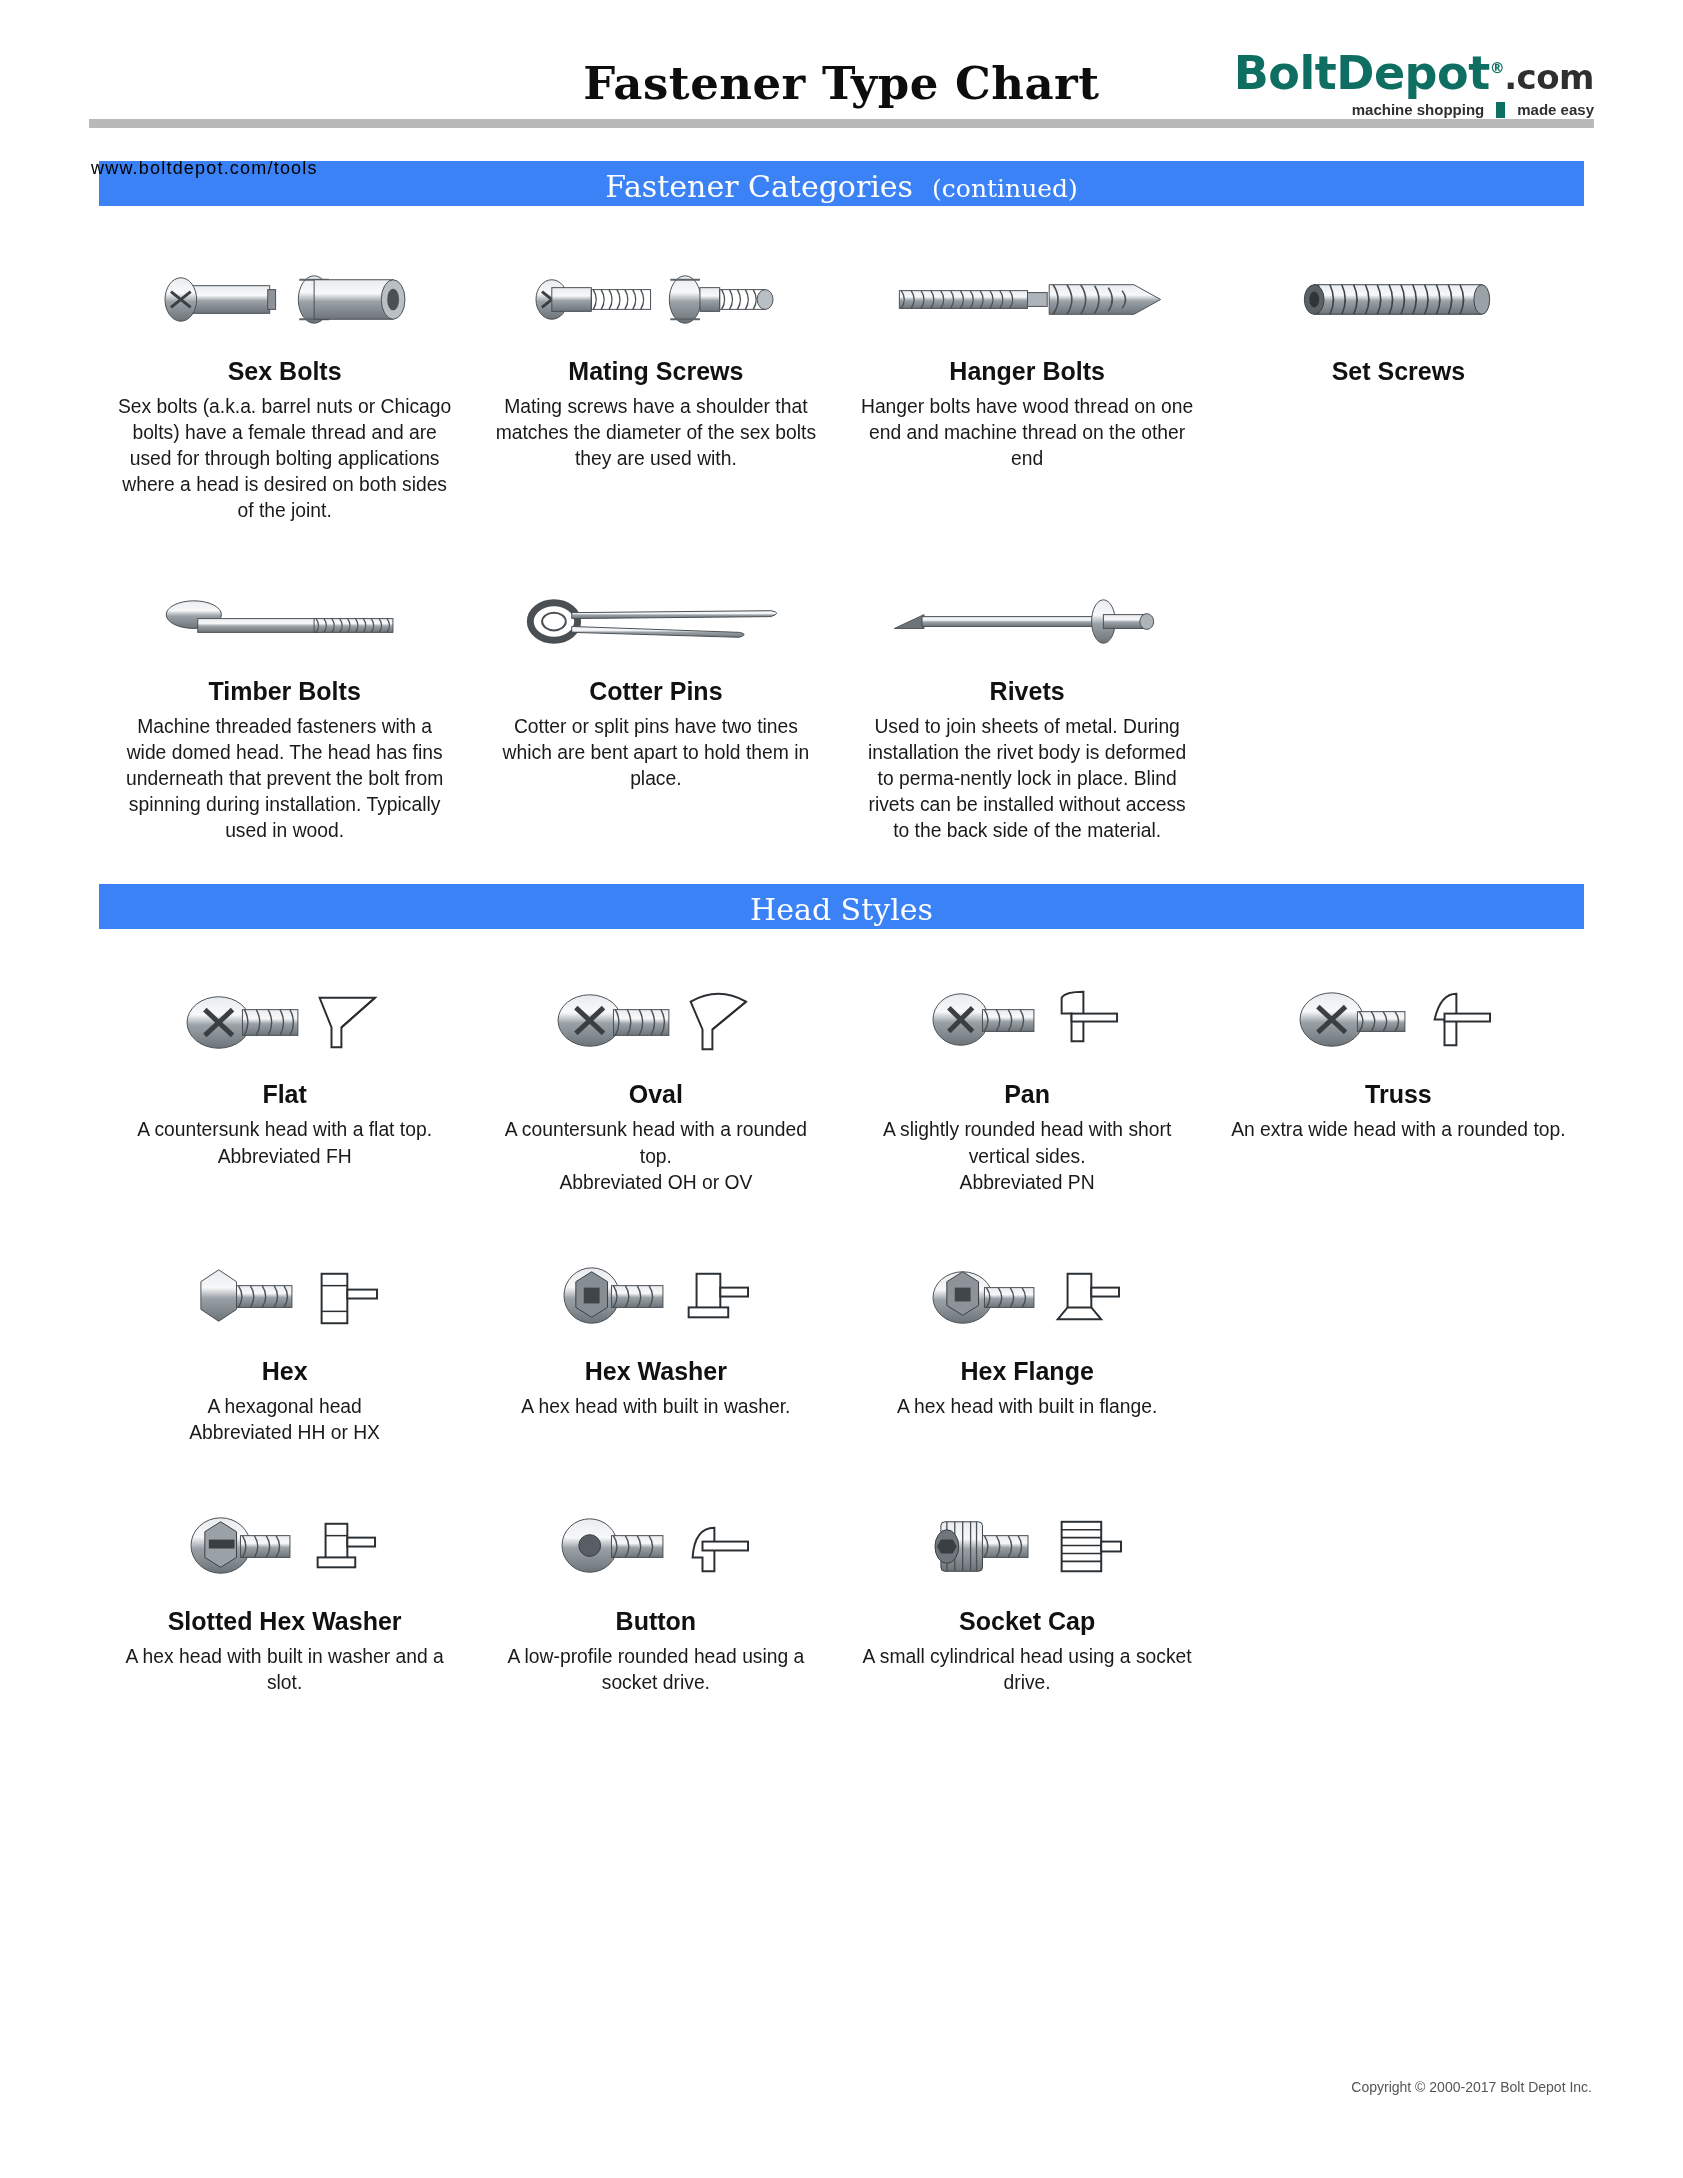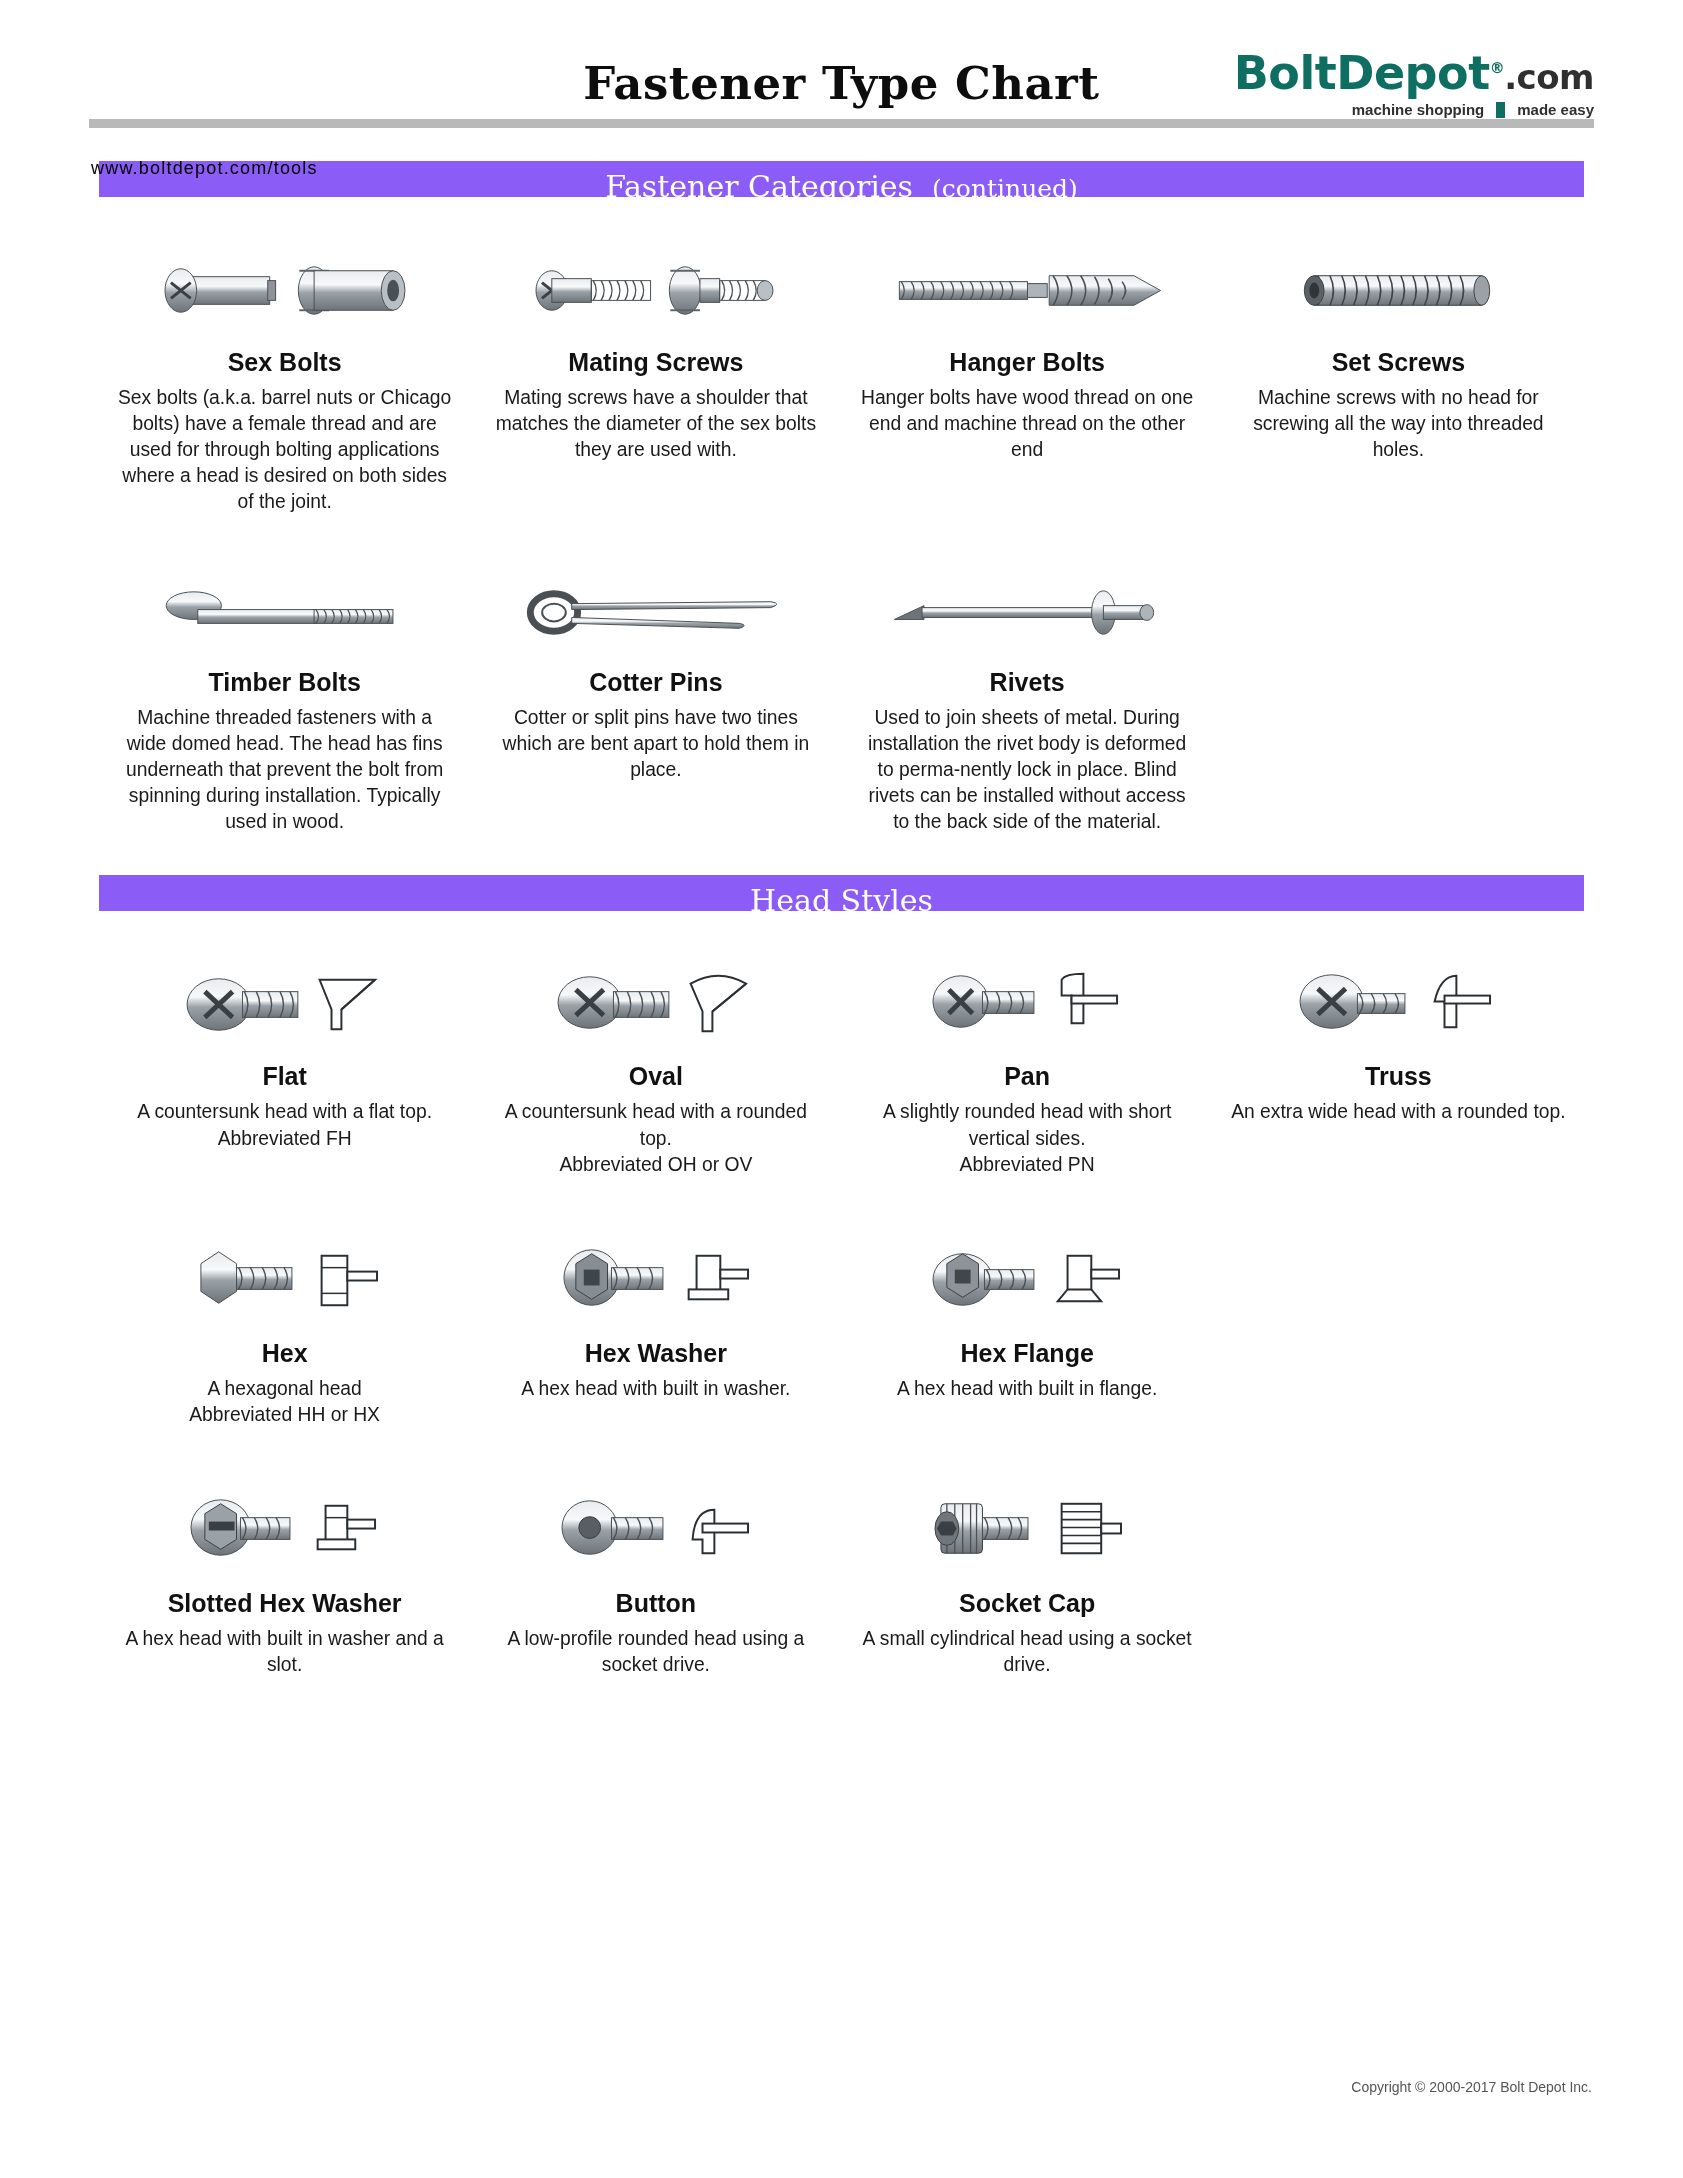--- a/index.html
+++ b/index.html
@@ -94,25 +94,25 @@
   }
   .logo-tag .sep {
     display: inline-block;
     width: 9px;
     height: 16px;
     background: #0e6e61;
   }
 
   
   .section-bar {
-    background: #8b5cf6;
+    background: #3b82f6;
     color: #ffffff;
     text-align: center;
     font-family: "DejaVu Serif", serif;
-    height: 36px;
+    height: 45px;
     line-height: 51px;
     font-size: 30px;
     margin: 0 10px;
   }
   .section-bar .cont {
     font-size: 25px;
   }
   #categories-bar { margin-top: 30px; }
   #head-styles-bar { margin-top: 30px; }
 
@@ -268,21 +268,20 @@
           <rect x="30" y="20" width="170" height="30" fill="url(#g1)" stroke="#3d4246"></rect>
           <g stroke="#3d4246" stroke-width="1.6" fill="none">
             <path d="M34 20 q7 15 0 30 M46 20 q7 15 0 30 M58 20 q7 15 0 30 M70 20 q7 15 0 30 M82 20 q7 15 0 30 M94 20 q7 15 0 30 M106 20 q7 15 0 30 M118 20 q7 15 0 30 M130 20 q7 15 0 30 M142 20 q7 15 0 30 M154 20 q7 15 0 30 M166 20 q7 15 0 30 M178 20 q7 15 0 30"></path>
           </g>
           <ellipse cx="30" cy="35" rx="10" ry="15" fill="#5b6165" stroke="#3d4246"></ellipse>
           <ellipse cx="30" cy="35" rx="5" ry="8" fill="#30353a"></ellipse>
           <ellipse cx="200" cy="35" rx="8" ry="15" fill="#9aa2a8" stroke="#3d4246"></ellipse>
         </svg>
       </div>
       <div class="item-name">Set Screws</div>
-      <div class="item-desc">Machine screws with no head for screwing all the way into threaded holes.</div>
     </div>
   </div>
 
   <div class="grid row2">
 
     <div class="cell">
       <div class="art">
         <svg width="277" height="69" viewBox="0 0 280 70">
           <ellipse cx="48" cy="26" rx="28" ry="14" fill="url(#g1)" stroke="#4a4f53"></ellipse>
           <rect x="52" y="30" width="120" height="14" fill="url(#g1)" stroke="#4a4f53"></rect>

